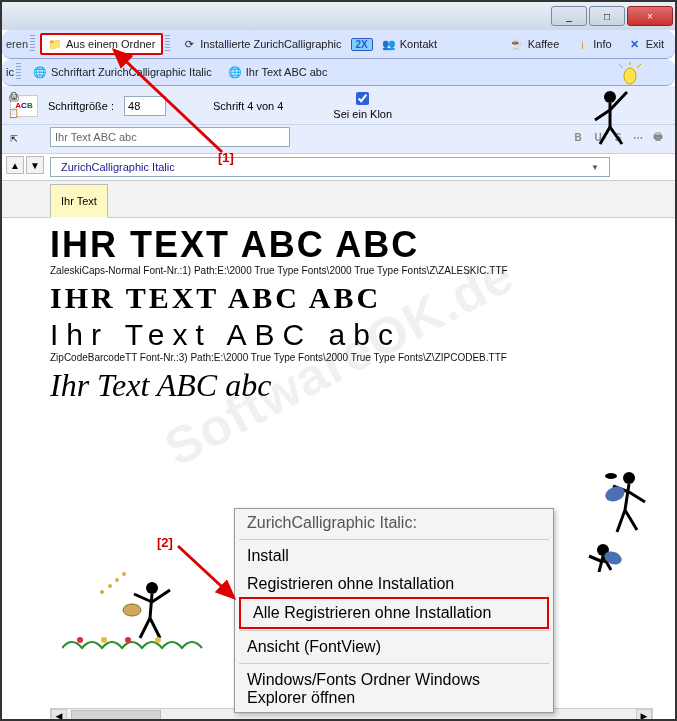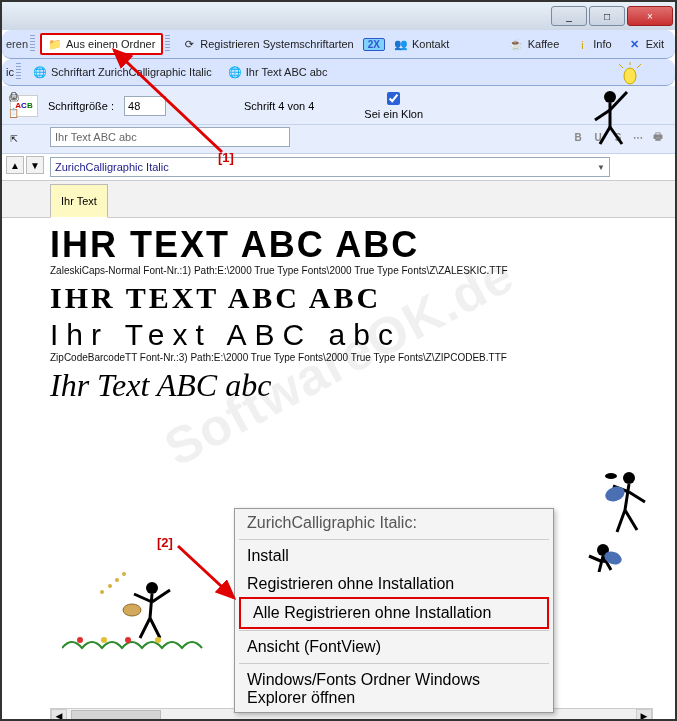--- a/index.html
+++ b/index.html
@@ -30,21 +30,21 @@
 .text-input-row { background: #e6edfc; padding: 2px 8px 6px 48px; display: flex; align-items: center; gap: 8px; border-bottom: 1px solid #c4d2ee; position: relative; }
 .text-input { width: 240px; height: 20px; border: 1px solid #9ab; font-size: 11px; padding: 0 4px; color: #666; }
 .mini-btns { display: flex; gap: 2px; }
 .mini-btn { width: 18px; height: 16px; display:flex; align-items:center; justify-content:center; font-size:10px; font-weight:bold; color:#888; cursor:pointer; }
 
 .left-btns { position:absolute; left:4px; top:50%; transform:translateY(-50%); display:flex; flex-direction:column; gap:2px;}
 .left-btns .tiny { width:16px; height:14px; font-size:9px; display:flex; align-items:center; justify-content:center; cursor:pointer; }
 
 
 .fontname-row { background: #fff; padding: 3px 8px 3px 48px; border-bottom: 1px solid #ccc; position:relative; }
-.fontname-sel { width: 560px; height: 20px; border: 1px solid #9ab; font-size: 11px; padding: 2px 4px; color: #1a1a8a; background: #fff; display:flex; align-items:center; justify-content:space-between; cursor:pointer; }
+.fontname-sel { width: 560px; height: 20px; border: 1px solid #9ab; font-size: 11px; padding: 2px 10px; color: #1a1a8a; background: #fff; display:flex; align-items:center; justify-content:space-between; cursor:pointer; }
 .fontname-sel .arrow { font-size:8px; color:#555; }
 .navbtns { position:absolute; left:4px; top:2px; display:flex; gap:2px; }
 .navbtn { width:18px; height:18px; border:1px solid #bbb; background:#f2f2f2; display:flex; align-items:center; justify-content:center; font-size:10px; cursor:pointer; }
 
 .tab-row { background:#f2f2f2; border-bottom:1px solid #ccc; padding:2px 8px 0 48px; font-size:11px; }
 .tab { display:inline-block; border:1px solid #bbb; border-bottom:1px solid #fff; background:#fef9c3; padding:10px 10px; position:relative; top:1px; }
 
 
 .preview { background: #fff; padding: 8px 10px 10px 48px; position: relative; height: calc(100% - 28px - 25px - 24px - 56px - 28px - 26px - 22px); overflow: hidden; }
 .sample-block { margin-bottom: 6px; }
@@ -94,21 +94,21 @@
 <div class="toolbar">
   <span style="color:#333;">eren</span>
   <span class="grip"></span>
   <span class="tb-btn highlight-red">
     <span class="tb-icon">📁</span>
     <span>Aus einem Ordner</span>
   </span>
   <span class="grip"></span>
   <span class="tb-btn">
     <span class="tb-icon">⟳</span>
-    <span>Registrieren Systemschriftarten</span>
+    <span>Installierte ZurichCalligraphic</span>
   </span>
   <span class="twox">2X</span>
   <span class="tb-btn">
     <span class="tb-icon">👥</span>
     <span>Kontakt</span>
   </span>
   <span style="flex:1"></span>
   <span class="tb-btn">
     <span class="tb-icon">☕</span>
     <span>Kaffee</span>
@@ -141,21 +141,21 @@
     <span class="tiny">🖨</span>
     <span class="tiny">📋</span>
   </div>
   <div class="logo-box">
       <span>A</span>
       <span>C</span>
       <span>B</span>
     </div>
   <span>Schriftgröße :</span>
   <input class="num-input" value="48" style="">
-  <span style="margin-left:68px;">Schrift 4 von 4</span>
+  <span style="margin-left:37px;">Schrift 4 von 4</span>
   <label class="checkbox-row" style="margin-left:40px;">
     <input type="checkbox" checked="" style="">
     <span>Sei ein Klon</span>
   </label>
 </div>
 
 <div class="text-input-row">
   <div class="left-btns">
     <span class="tiny">⇱</span>
   </div>

